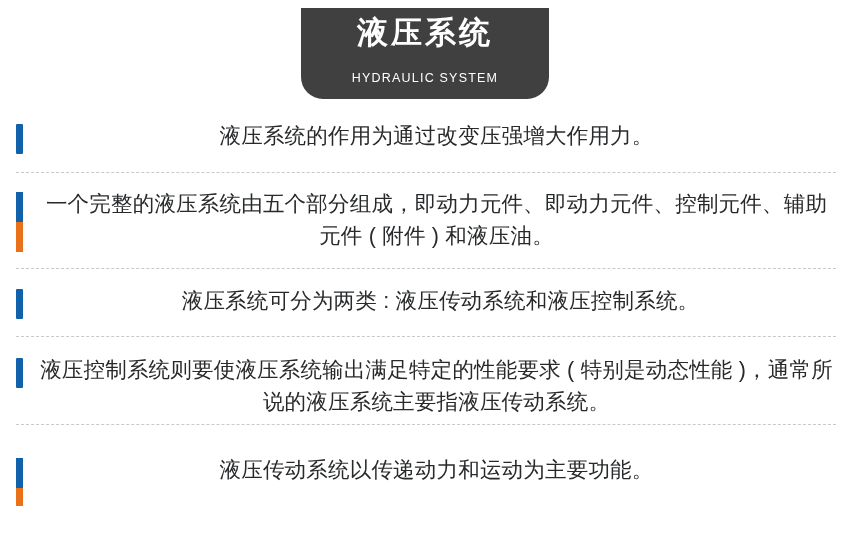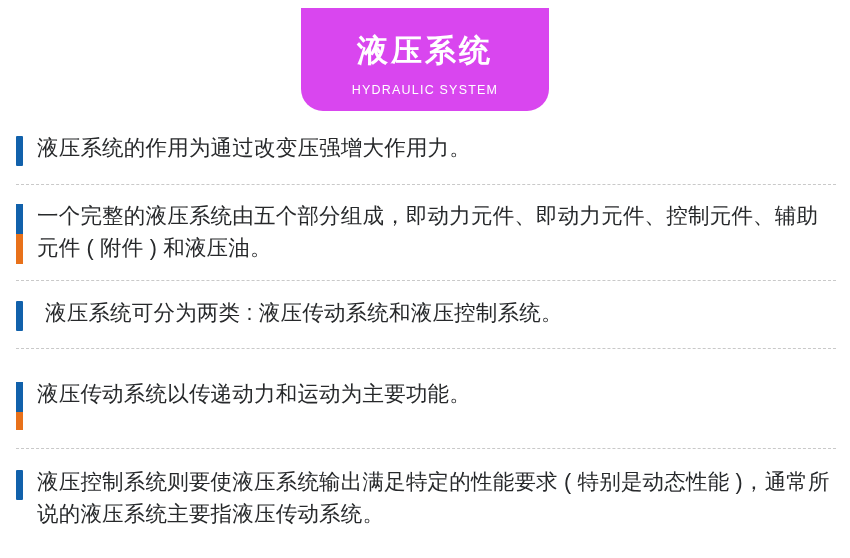--- a/index.html
+++ b/index.html
@@ -20,51 +20,52 @@
     box-sizing: border-box;
   }
   
   .header-wrap {
     display: flex;
     justify-content: center;
     padding-top: 8px;
   }
   .badge {
     width: 248px;
-    background: #d946ef;
+    background: #404040;
     border-radius: 0 0 22px 22px;
-    padding: 24px 0 11px 0;
+    padding: 6px 0 11px 0;
     text-align: center;
     box-sizing: border-box;
   }
   .badge-title {
     color: #ffffff;
     font-size: 31px;
     font-weight: bold;
     letter-spacing: 3px;
     line-height: 38px;
   }
   .badge-sub {
     color: #ffffff;
     font-size: 12.5px;
     letter-spacing: 1.2px;
     line-height: 20px;
-    margin-top: 10px;
+    margin-top: 16px;
   }
   
   .list {
     margin-top: 15px;
     padding: 0 14px 0 16px;
   }
   .row {
     position: relative;
     display: flex;
     align-items: flex-start;
     padding: 0 0 0 0;
     border-bottom: 1px dashed #c9c9c9;
+    text-align: center;
   }
   .row:last-child {
     border-bottom: none;
   }
   .bar {
     flex: 0 0 auto;
     width: 7px;
     border-radius: 1px;
     margin-top: 4px;
   }
@@ -119,27 +120,27 @@
         <span class="seg" style="height:30px;background:#e8711a;"></span>
       </div>
       <div class="text">一个完整的液压系统由五个部分组成，即动力元件、即动力元件、控制元件、辅助元件 ( 附件 ) 和液压油。</div>
     </div>
 
     <div class="row row-pad-3">
       <div class="bar single" style="background:#1161ab;"></div>
       <div class="text">液压系统可分为两类 : 液压传动系统和液压控制系统。</div>
     </div>
 
+    <div class="row row-pad-5">
+      <div class="bar single" style="background:#1161ab;"></div>
+      <div class="text">液压控制系统则要使液压系统输出满足特定的性能要求 ( 特别是动态性能 )，通常所说的液压系统主要指液压传动系统。</div>
+    </div>
+
     <div class="row row-pad-4">
       <div class="bar-stack">
         <span class="seg" style="height:30px;background:#1161ab;"></span>
         <span class="seg" style="height:18px;background:#e8711a;"></span>
       </div>
       <div class="text">液压传动系统以传递动力和运动为主要功能。</div>
     </div>
 
-    <div class="row row-pad-5">
-      <div class="bar single" style="background:#1161ab;"></div>
-      <div class="text">液压控制系统则要使液压系统输出满足特定的性能要求 ( 特别是动态性能 )，通常所说的液压系统主要指液压传动系统。</div>
-    </div>
-
   </div>
 </div>
 
 </body></html>

